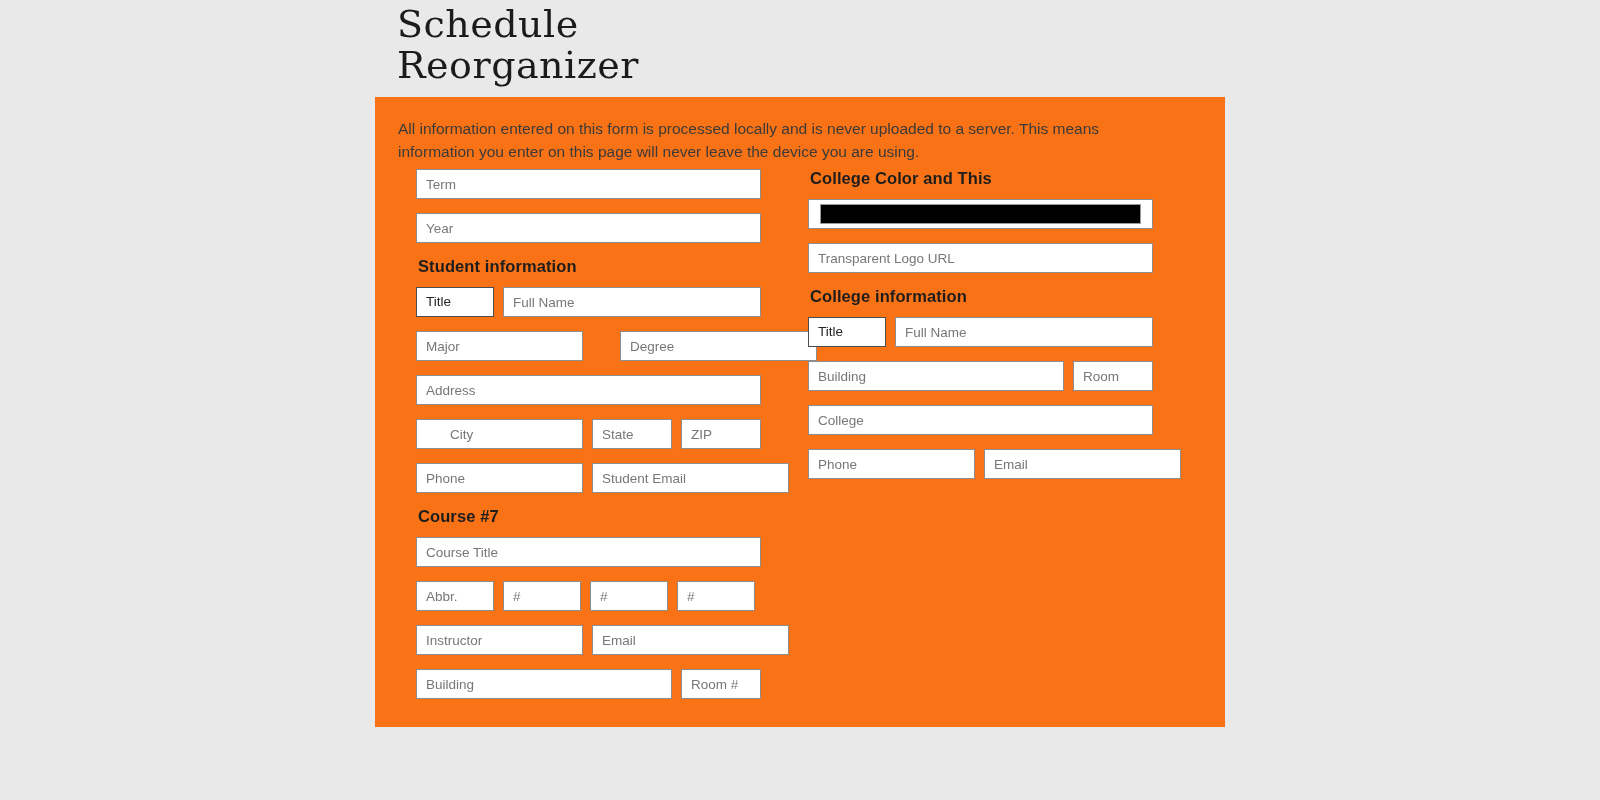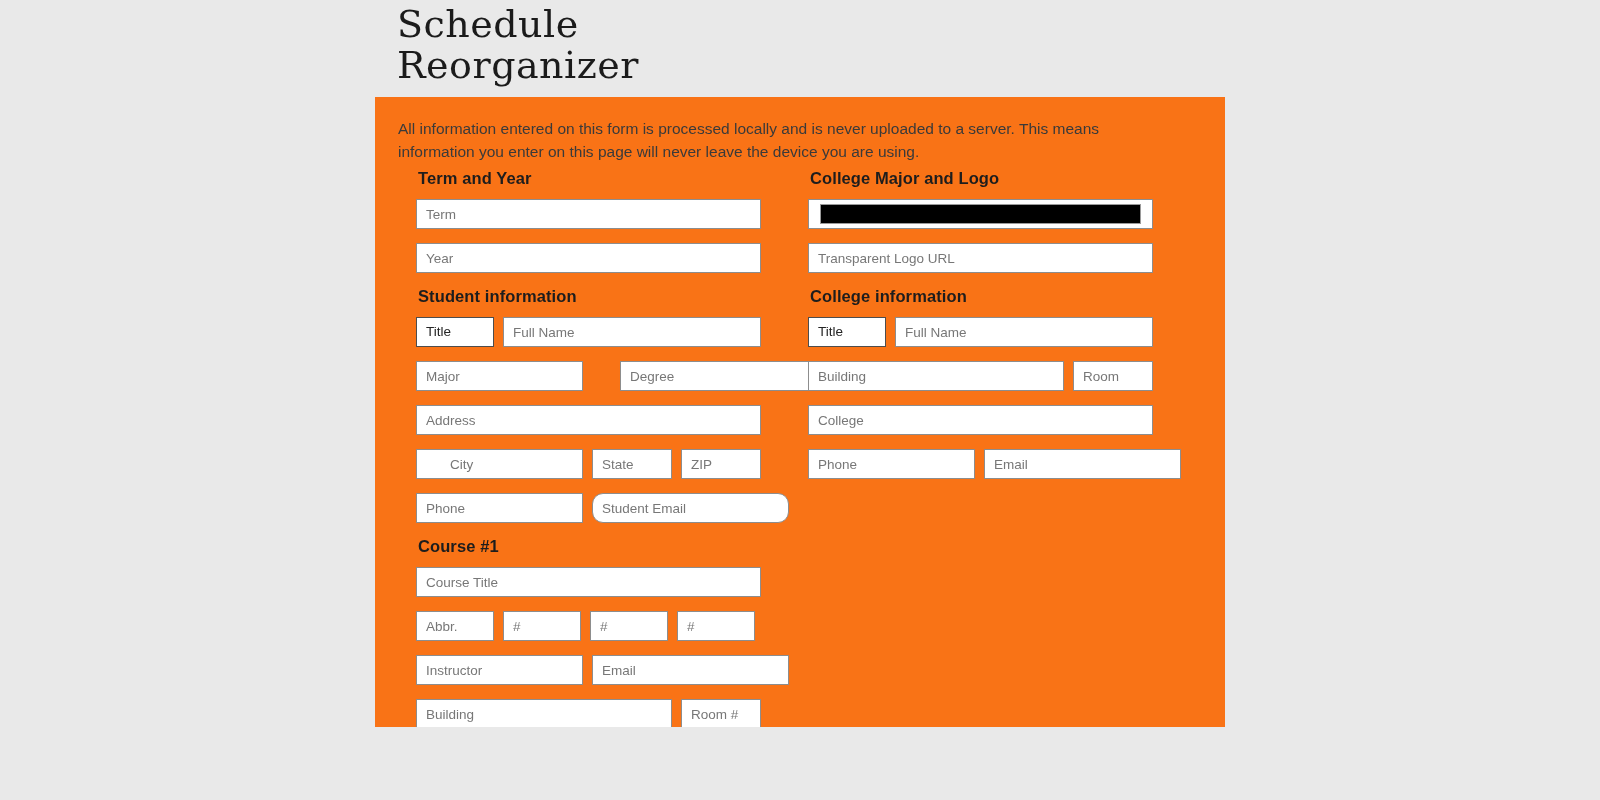--- a/index.html
+++ b/index.html
@@ -133,21 +133,21 @@
   
   .w-full  { width: 100%; flex: 1 1 auto; }
   .w-title { width: 78px;  flex: 0 0 78px; }
   .w-name  { flex: 1 1 auto; }
   .w-city  { width: 167px; flex: 0 0 167px; padding-left: 33px; }
   .w-state { width: 80px;  flex: 0 0 80px; }
   .w-zip   { width: 80px;  flex: 0 0 80px; }
   .w-major { width: 167px; flex: 0 0 167px; }
   .w-deg   { flex: 1 1 auto; margin-left: 28px; }
   .w-phone { width: 167px; flex: 0 0 167px; }
-  .w-semail{ flex: 1 1 auto; border-radius: 11px; }
+  .w-semail{ flex: 1 1 auto; }
   .w-abbr  { width: 78px; flex: 0 0 78px; }
   .w-num   { width: 78px; flex: 0 0 78px; }
   .w-instr { width: 167px; flex: 0 0 167px; }
   .w-cemail{ flex: 1 1 auto; }
   .w-bldg  { width: 256px; flex: 0 0 256px; }
   .w-rnum  { width: 80px;  flex: 0 0 80px; }
   .w-abldg { width: 256px; flex: 0 0 256px; }
   .w-aroom { width: 80px;  flex: 0 0 80px; }
   .w-aph   { width: 167px; flex: 0 0 167px; }
   .w-aem   { flex: 1 1 auto; }
@@ -159,21 +159,20 @@
 
   <div class="app-title">Schedule
 Reorganizer</div>
 
   <div class="card">
 
     <div class="intro">All information entered on this form is processed locally and is never uploaded to a server. This means information you enter on this page will never leave the device you are using.</div>
 
     <div class="col col-left">
 
-      <div class="section-head">Term and Year</div>
       <div class="row">
         <input class="fld w-full" type="text" placeholder="Term" style="">
       </div>
       <div class="row">
         <input class="fld w-full" type="text" placeholder="Year" style="">
       </div>
 
       <div class="section-head spaced">Student information</div>
       <div class="row">
         <div class="sel w-title">
@@ -191,21 +190,21 @@
       <div class="row">
         <input class="fld w-city" type="text" placeholder="City" style="">
         <input class="fld w-state" type="text" placeholder="State" style="">
         <input class="fld w-zip" type="text" placeholder="ZIP" style="">
       </div>
       <div class="row">
         <input class="fld w-phone" type="text" placeholder="Phone" style="">
         <input class="fld w-semail" type="text" placeholder="Student Email" style="">
       </div>
 
-      <div class="section-head spaced">Course #1</div>
+      <div class="section-head spaced">Course #7</div>
       <div class="row">
         <input class="fld w-full" type="text" placeholder="Course Title" style="">
       </div>
       <div class="row">
         <input class="fld w-abbr" type="text" placeholder="Abbr." style="">
         <input class="fld w-num" type="text" placeholder="#" style="">
         <input class="fld w-num" type="text" placeholder="#" style="">
         <input class="fld w-num" type="text" placeholder="#" style="">
       </div>
       <div class="row">
@@ -214,21 +213,21 @@
       </div>
       <div class="row">
         <input class="fld w-bldg" type="text" placeholder="Building" style="">
         <input class="fld w-rnum" type="text" placeholder="Room #" style="">
       </div>
 
     </div>
 
     <div class="col col-right">
 
-      <div class="section-head">College Major and Logo</div>
+      <div class="section-head">College Color and This</div>
       <div class="row">
         <div class="color-wrap w-full">
           <div class="color-swatch" style="background: rgb(0, 0, 0);"></div>
         </div>
       </div>
       <div class="row">
         <input class="fld w-full" type="text" placeholder="Transparent Logo URL" style="">
       </div>
 
       <div class="section-head spaced">College information</div>

